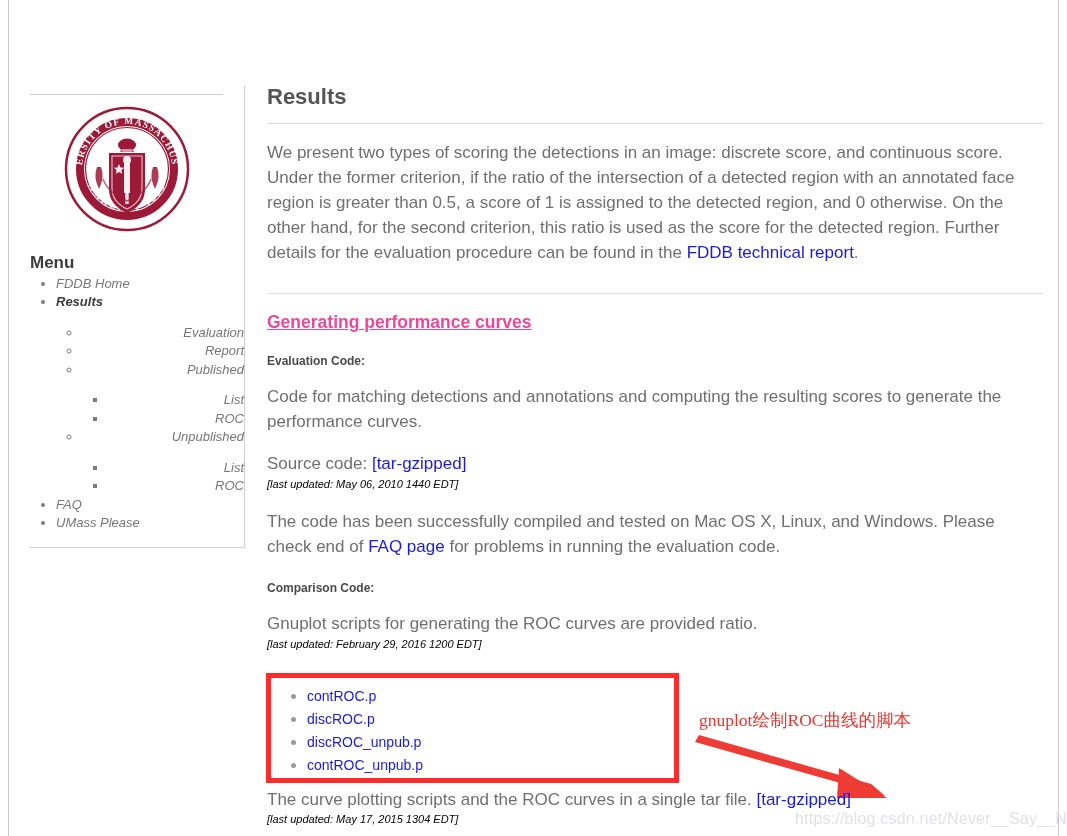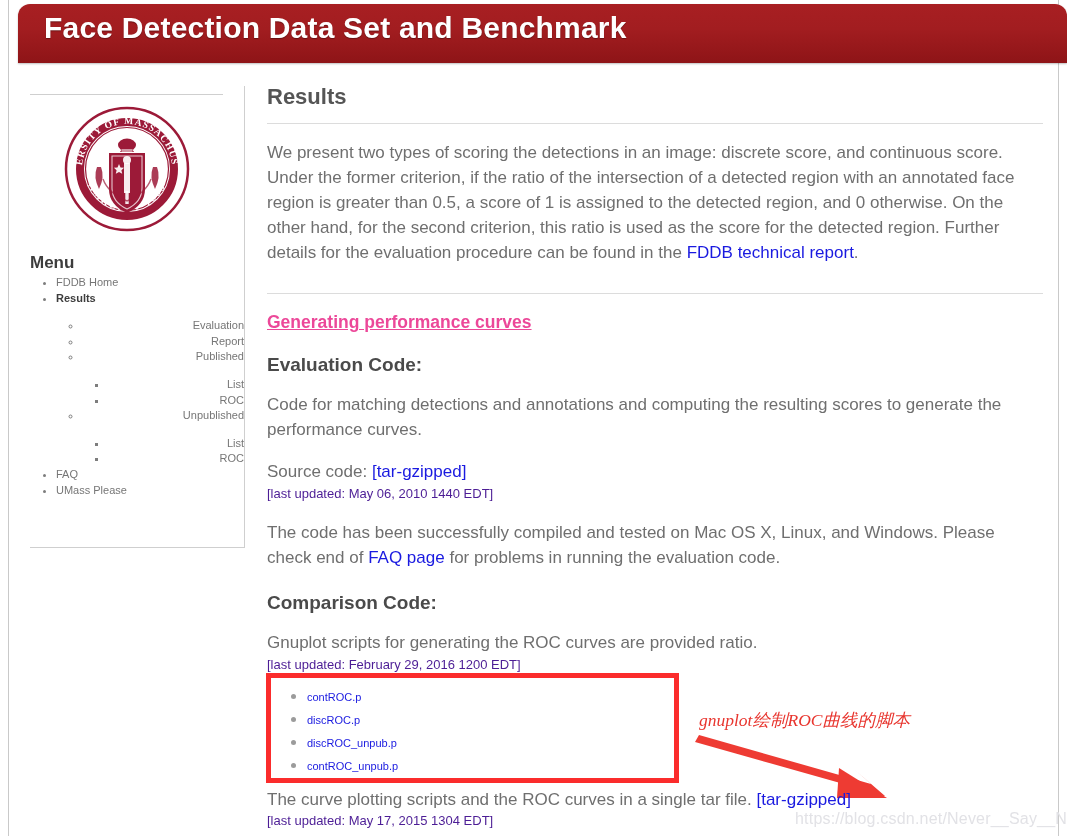--- a/index.html
+++ b/index.html
@@ -86,22 +86,23 @@
   }
   ul.menu, ul.menu ul {
     margin: 2px 0 0 0;
     padding-left: 26px;
     list-style-type: disc;
   }
   ul.menu ul { list-style-type: circle; padding-left: 26px; margin-top: 12px; text-align: right; }
   ul.menu ul ul { list-style-type: square; padding-left: 26px; }
   ul.menu li {
     color: #7d7d7d;
-    font-size: 11px;
+    font-size: 13px;
     line-height: 1.42;
+    font-style: italic;
   }
   ul.menu li > span.lbl {
     color: #767676;
     cursor: pointer;
   }
   ul.menu li.current > span.lbl {
     color: #3d3d3d;
     font-weight: bold;
   }
   #sidebar-bottom-rule {
@@ -144,28 +145,29 @@
     text-decoration: none;
   }
   h3.sub {
     font-size: 17.5px;
     font-weight: bold;
     color: #ec4899;
     text-decoration: underline;
     margin: 18px 0 0 0;
   }
   h4.sub2 {
-    font-size: 19px;
+    font-size: 12px;
     font-weight: bold;
     color: #4a4a4a;
     margin: 21px 0 0 0;
   }
   .green {
-    color: #4c1d95;
-    font-size: 13px;
+    color: #000000;
+    font-style: italic;
+    font-size: 11px;
     line-height: 1.42;
   }
 
   
   #script-box {
     position: absolute;
     left: 257px;
     top: 673px;
     width: 413px;
     height: 110px;
@@ -178,33 +180,32 @@
     padding-left: 36px;
     list-style-type: disc;
   }
   ul.script-list li {
     color: #9b9b9b;
     line-height: 1.43;
   }
   ul.script-list li a {
     color: #1a1ae0;
     text-decoration: none;
-    font-size: 11px;
+    font-size: 14px;
   }
 
   
   #annotation-text {
     position: absolute;
     left: 690px;
     top: 708px;
     color: #e8352e;
     font-family: "Liberation Serif", serif;
     font-size: 17.5px;
     white-space: nowrap;
-    font-style: italic;
   }
   #annotation-arrow {
     position: absolute;
     left: 670px;
     top: 720px;
     width: 230px;
     height: 90px;
     pointer-events: none;
   }
 
@@ -231,23 +232,20 @@
     font-size: 16px;
     white-space: nowrap;
     letter-spacing: 0.2px;
   }
 </style>
 </head>
 <body>
 
 <div id="page-frame">
 
-  <div id="banner">
-    <div id="banner-title">Face Detection Data Set and Benchmark</div>
-  </div>
 
   <div id="sidebar">
     <div class="side-rule"></div>
 
     <div id="seal-wrap">
       <svg id="seal" viewBox="0 0 128 128">
         <circle cx="64" cy="64" r="62" fill="#ffffff"></circle>
         <circle cx="64" cy="64" r="61" fill="none" stroke="#9c1a38" stroke-width="2.5"></circle>
         <circle cx="64" cy="64" r="47" fill="none" stroke="#9c1a38" stroke-width="8"></circle>
         <circle cx="64" cy="64" r="41.5" fill="none" stroke="#9c1a38" stroke-width="1.2"></circle>

